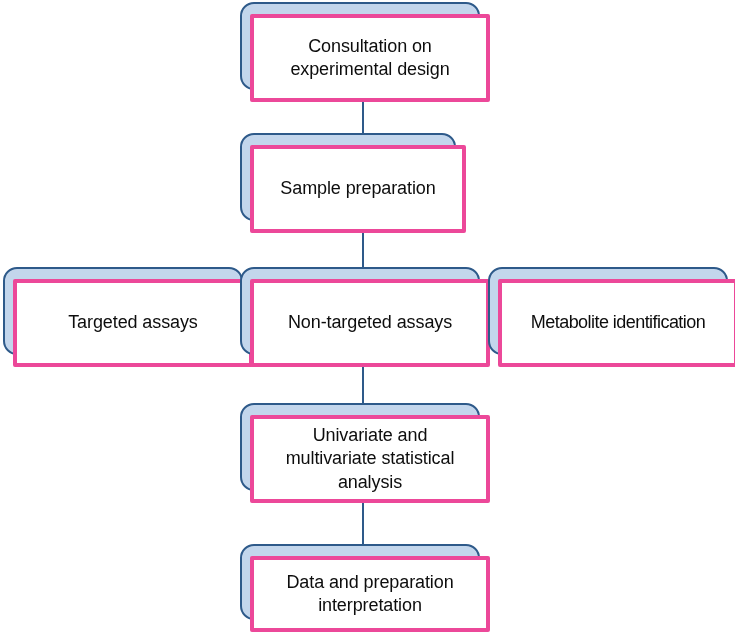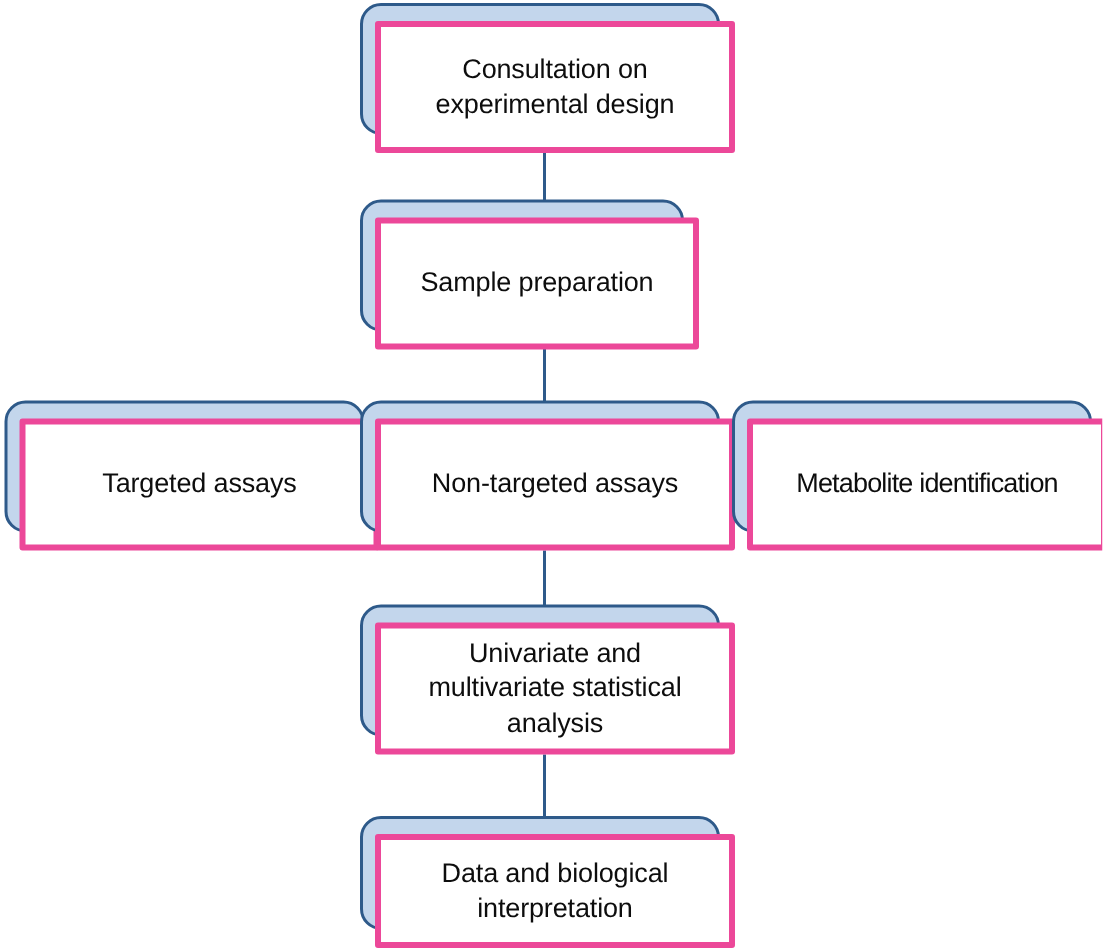--- a/index.html
+++ b/index.html
@@ -123,18 +123,18 @@
     <div class="front-box">
       <span class="node-label">Univariate and
 multivariate statistical
 analysis</span>
     </div>
   </div>
 
   <div class="node" style="left:240px; top:544px; width:250px; height:88px;">
     <div class="shadow-layer"></div>
     <div class="front-box">
-      <span class="node-label">Data and biological
+      <span class="node-label">Data and preparation
 interpretation</span>
     </div>
   </div>
 
 </div>
 
 </body></html>

